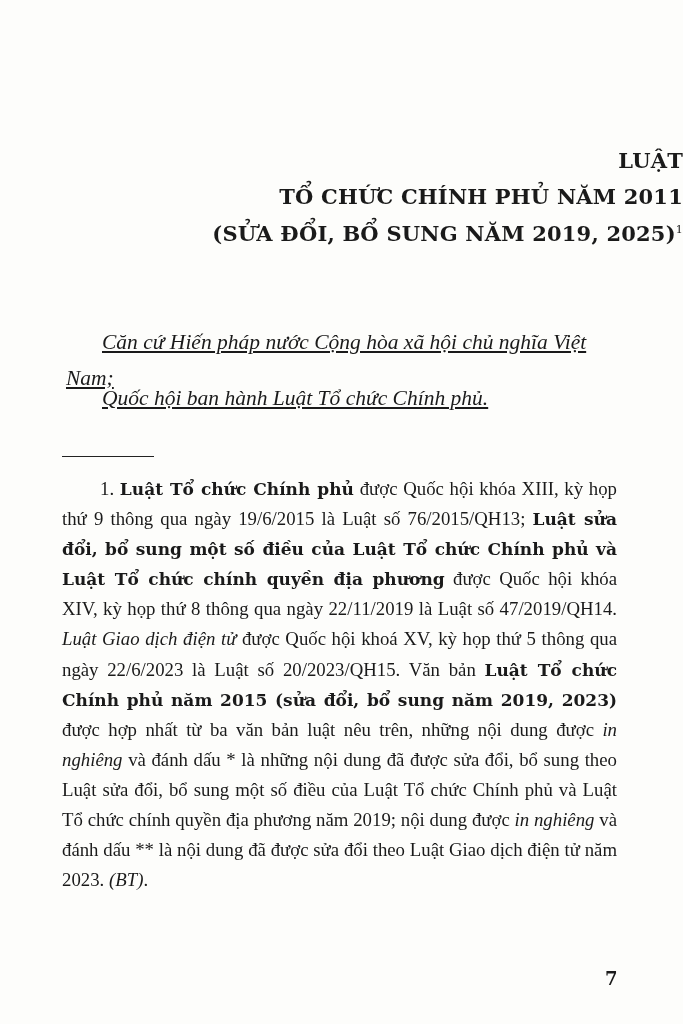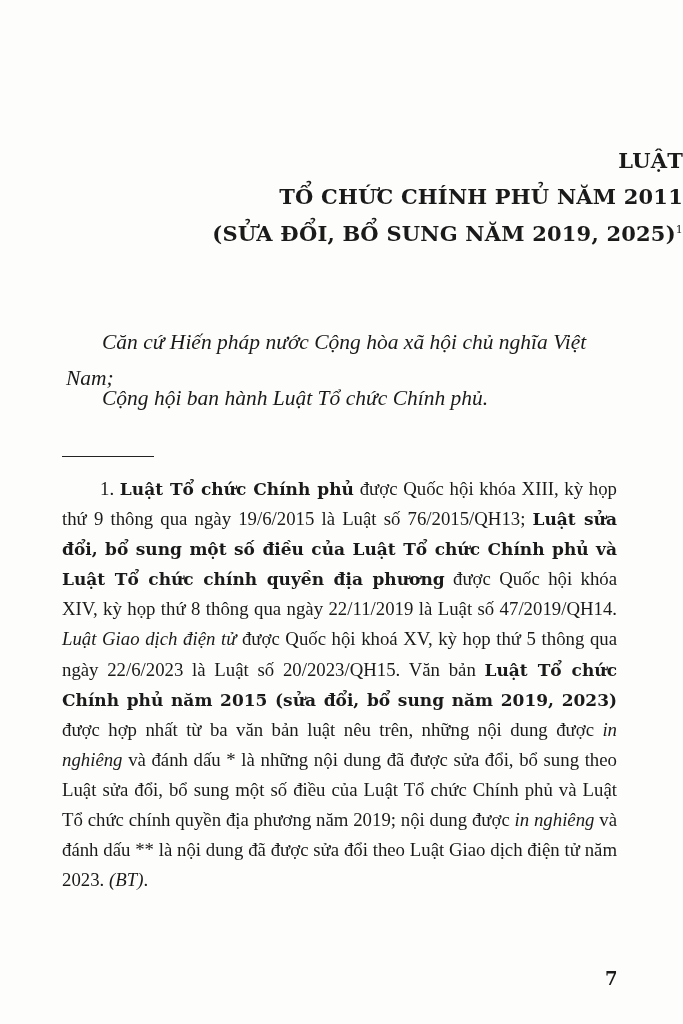--- a/index.html
+++ b/index.html
@@ -10,21 +10,21 @@
   .title {
     position:absolute; left:0; width:683px; text-align:right;
     font-family:"DejaVu Serif",serif; font-weight:bold; font-size:21px; letter-spacing:0.2px;
   }
   .t1 { top:148px; }
   .t2 { top:184px; }
   .t3 { top:221px; }
   sup { font-size:11px; vertical-align:super; line-height:0; font-weight:normal; }
   .preamble {
     position:absolute; left:66px; width:550px; font-style:italic;
-    font-family:"Liberation Serif",serif; font-size:21.5px; line-height:36px;
+    font-family:"Liberation Serif",serif; font-size:21.5px; line-height:36px;text-decoration:underline;
   }
   .pre1 { top:324px; text-indent:36px; }
   .pre2 { top:380px; left:102px; }
   .rule { position:absolute; left:62px; top:456px; width:92px; height:0; border-top:1.5px solid #222; }
   .footnote {
     position:absolute; left:62px; top:474px; width:555px;
     font-family:"Liberation Serif",serif; font-size:18.8px; line-height:30.1px;
     text-align:justify; text-indent:38px;
   }
   .footnote b { font-family:"DejaVu Serif",serif; font-size:17px; font-weight:bold; }
@@ -35,19 +35,19 @@
   }
 </style>
 </head>
 <body>
 
 <div class="title t1">LUẬT</div>
 <div class="title t2">TỔ CHỨC CHÍNH PHỦ NĂM 2011</div>
 <div class="title t3"><span>(SỬA ĐỔI, BỔ SUNG NĂM 2019, 2025)</span><sup>1</sup></div>
 
 <div class="preamble pre1">Căn cứ Hiến pháp nước Cộng hòa xã hội chủ nghĩa Việt Nam;</div>
-<div class="preamble pre2">Cộng hội ban hành Luật Tổ chức Chính phủ.</div>
+<div class="preamble pre2">Quốc hội ban hành Luật Tổ chức Chính phủ.</div>
 
 <div class="rule"></div>
 
 <div class="footnote"><span>1.</span> <b>Luật Tổ chức Chính phủ</b><span> được Quốc hội khóa XIII, kỳ họp thứ 9 thông qua ngày 19/6/2015 là Luật số 76/2015/QH13; </span><b>Luật sửa đổi, bổ sung một số điều của Luật Tổ chức Chính phủ và Luật Tổ chức chính quyền địa phương</b><span> được Quốc hội khóa XIV, kỳ họp thứ 8 thông qua ngày 22/11/2019 là Luật số 47/2019/QH14. </span><i>Luật Giao dịch điện tử</i><span> được Quốc hội khoá XV, kỳ họp thứ 5 thông qua ngày 22/6/2023 là Luật số 20/2023/QH15. Văn bản </span><b>Luật Tổ chức Chính phủ năm 2015 (sửa đổi, bổ sung năm 2019, 2023)</b><span> được hợp nhất từ ba văn bản luật nêu trên, những nội dung được </span><i>in nghiêng</i><span> và đánh dấu * là những nội dung đã được sửa đổi, bổ sung theo Luật sửa đổi, bổ sung một số điều của Luật Tổ chức Chính phủ và Luật Tổ chức chính quyền địa phương năm 2019; nội dung được </span><i>in nghiêng</i><span> và đánh dấu ** là nội dung đã được sửa đổi theo Luật Giao dịch điện tử năm 2023. </span><i>(BT)</i><span>.</span></div>
 
 <div class="pagenum">7</div>
 
 </body></html>

